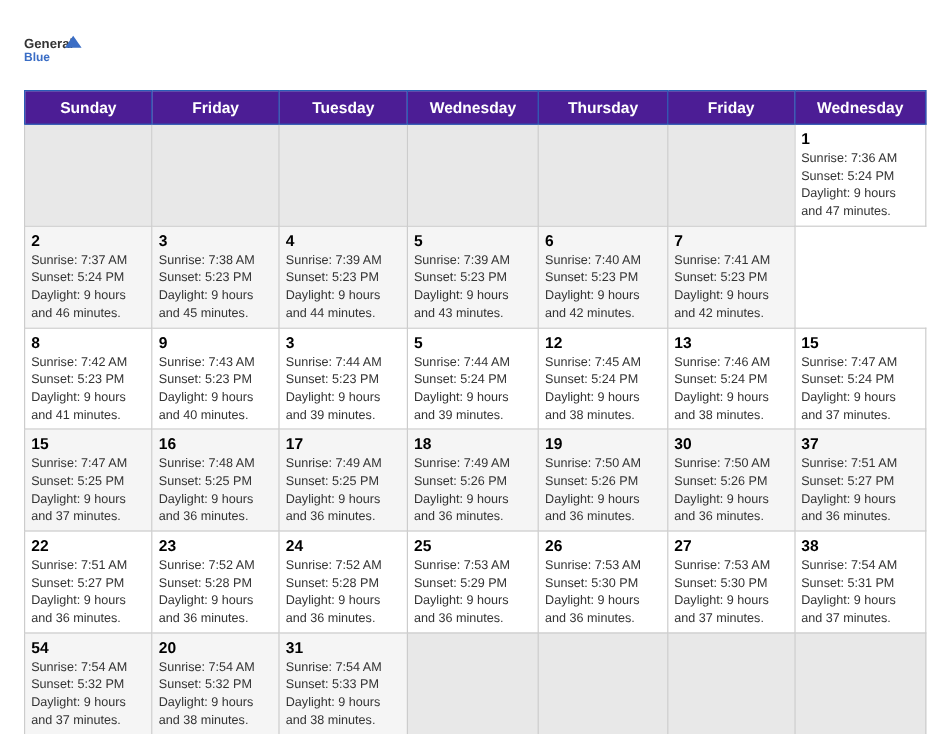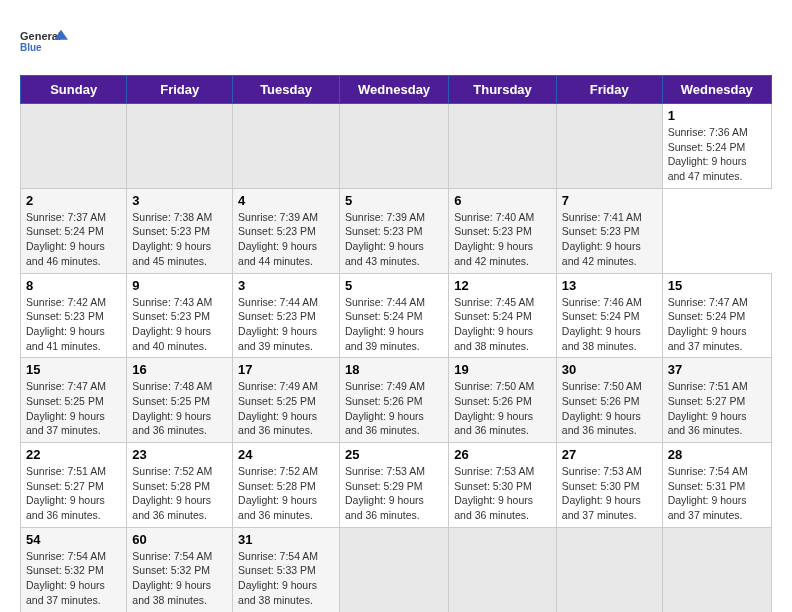--- a/index.html
+++ b/index.html
@@ -221,31 +221,31 @@
         </td>
         <td>
           <span class="day-num">26</span>
           <div class="day-info">Sunrise: 7:53 AM<br>Sunset: 5:30 PM<br>Daylight: 9 hours<br>and 36 minutes.</div>
         </td>
         <td>
           <span class="day-num">27</span>
           <div class="day-info">Sunrise: 7:53 AM<br>Sunset: 5:30 PM<br>Daylight: 9 hours<br>and 37 minutes.</div>
         </td>
         <td>
-          <span class="day-num">28</span>
+          <span class="day-num">38</span>
           <div class="day-info">Sunrise: 7:54 AM<br>Sunset: 5:31 PM<br>Daylight: 9 hours<br>and 37 minutes.</div>
         </td>
       </tr>
       <tr>
         <td>
           <span class="day-num">54</span>
           <div class="day-info">Sunrise: 7:54 AM<br>Sunset: 5:32 PM<br>Daylight: 9 hours<br>and 37 minutes.</div>
         </td>
         <td>
-          <span class="day-num">60</span>
+          <span class="day-num">20</span>
           <div class="day-info">Sunrise: 7:54 AM<br>Sunset: 5:32 PM<br>Daylight: 9 hours<br>and 38 minutes.</div>
         </td>
         <td>
           <span class="day-num">31</span>
           <div class="day-info">Sunrise: 7:54 AM<br>Sunset: 5:33 PM<br>Daylight: 9 hours<br>and 38 minutes.</div>
         </td>
         <td class="empty-cell"></td>
         <td class="empty-cell"></td>
         <td class="empty-cell"></td>
         <td class="empty-cell"></td>

